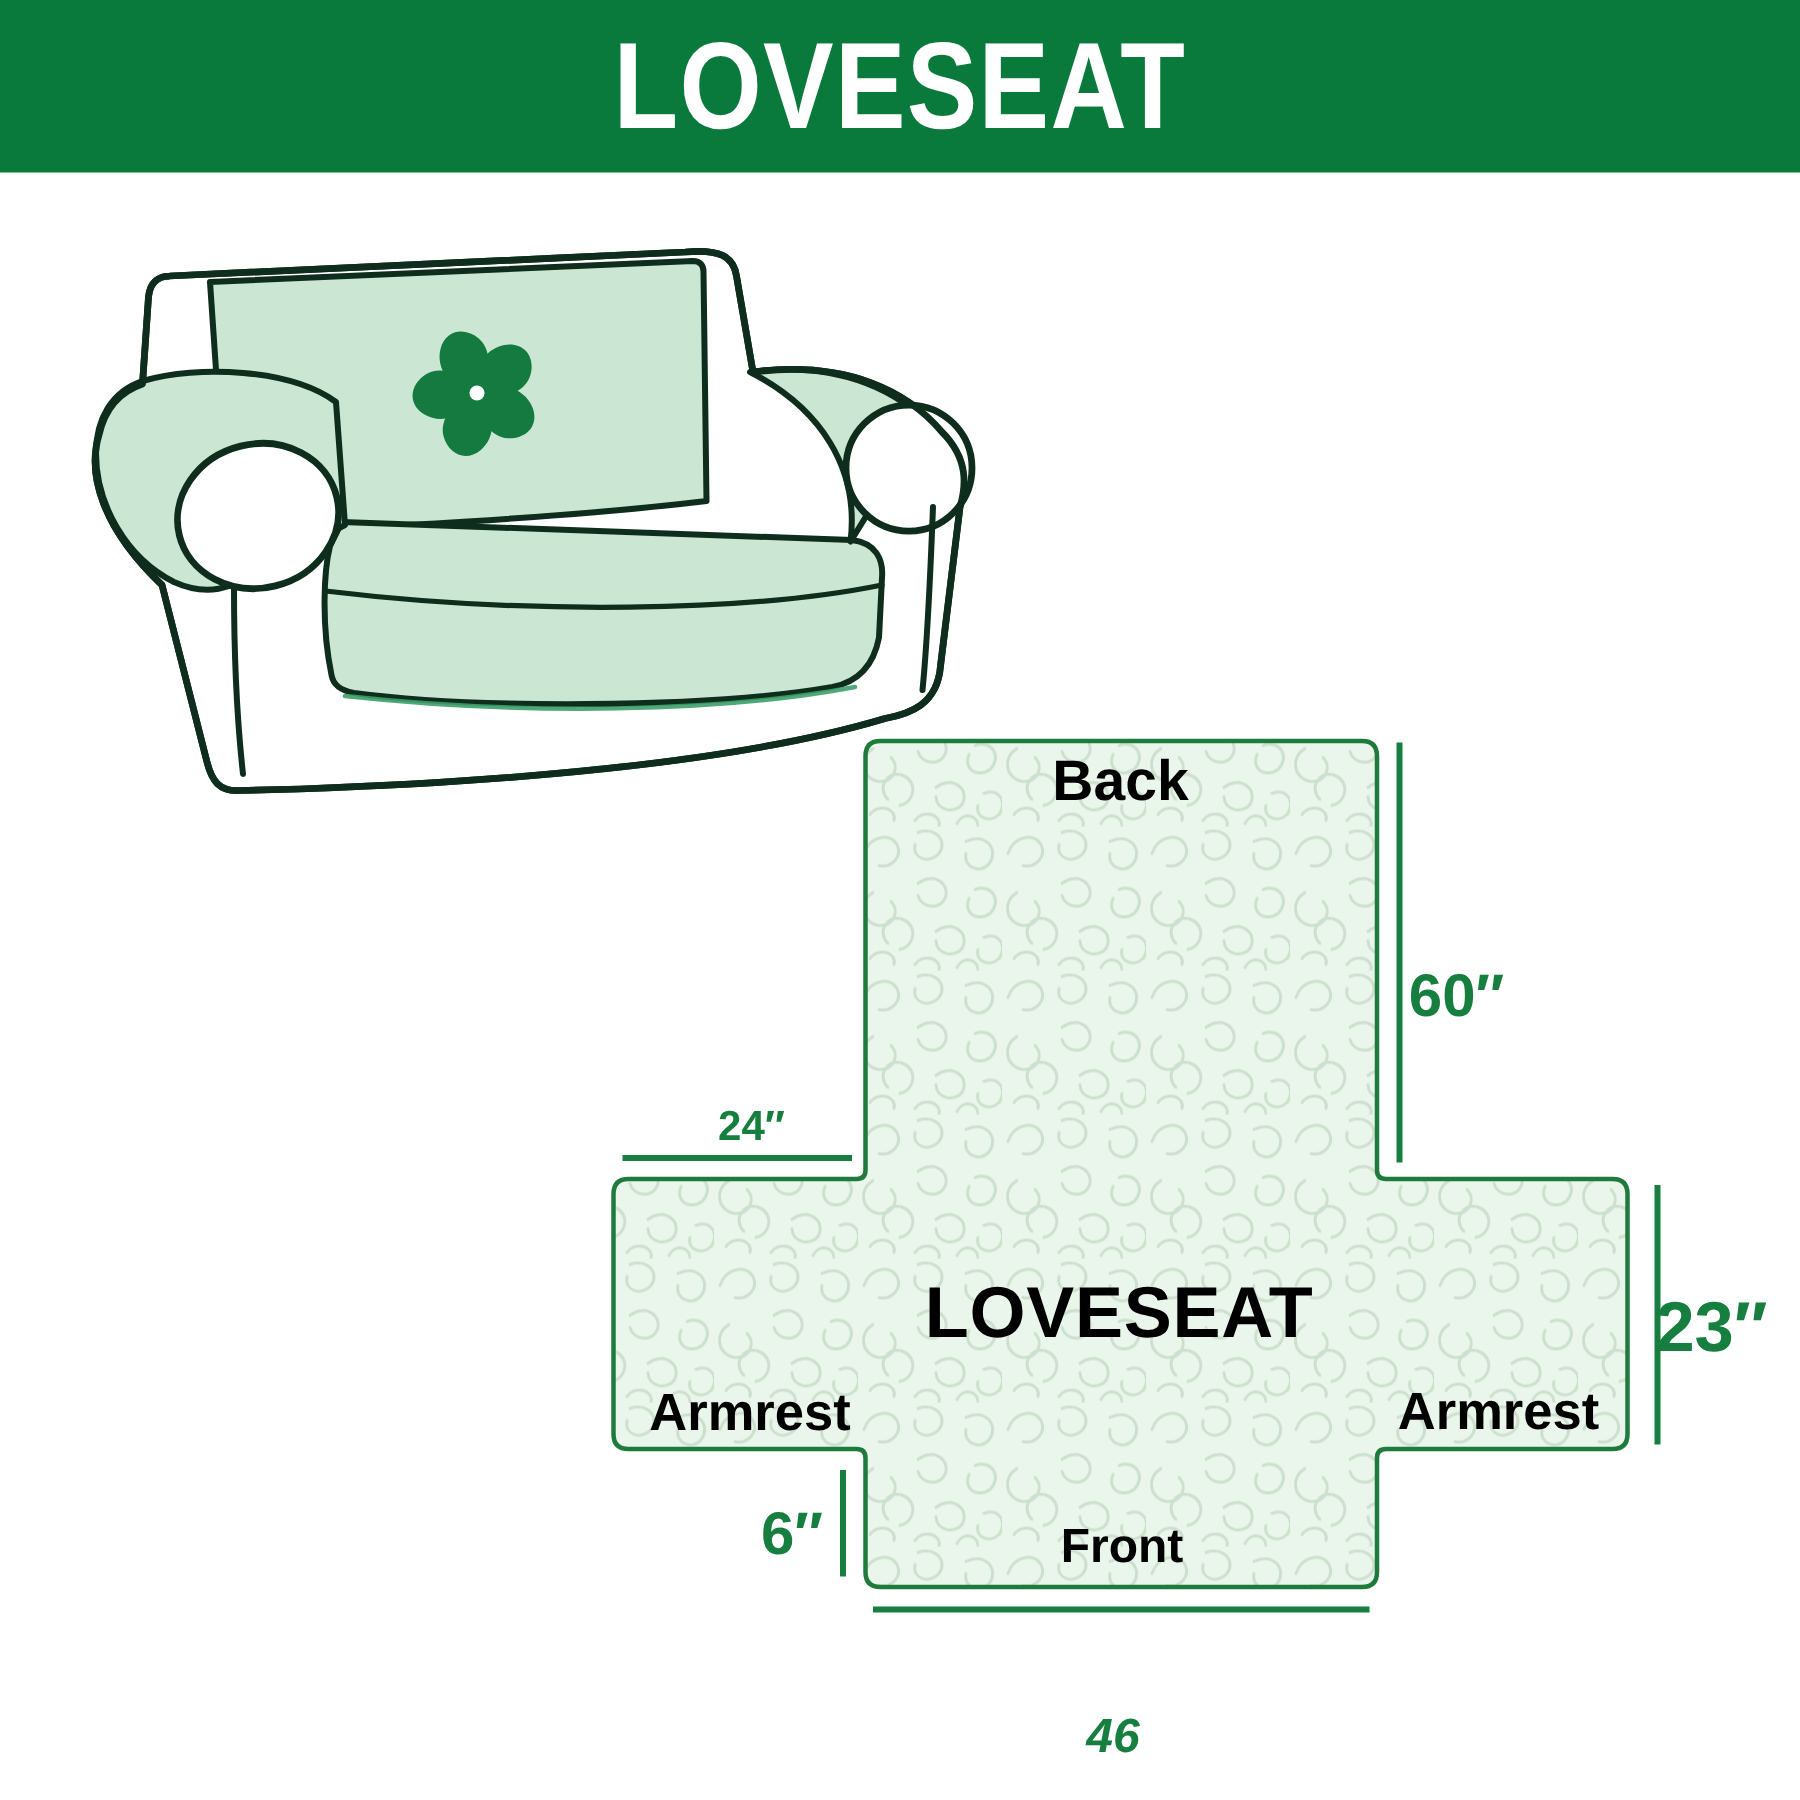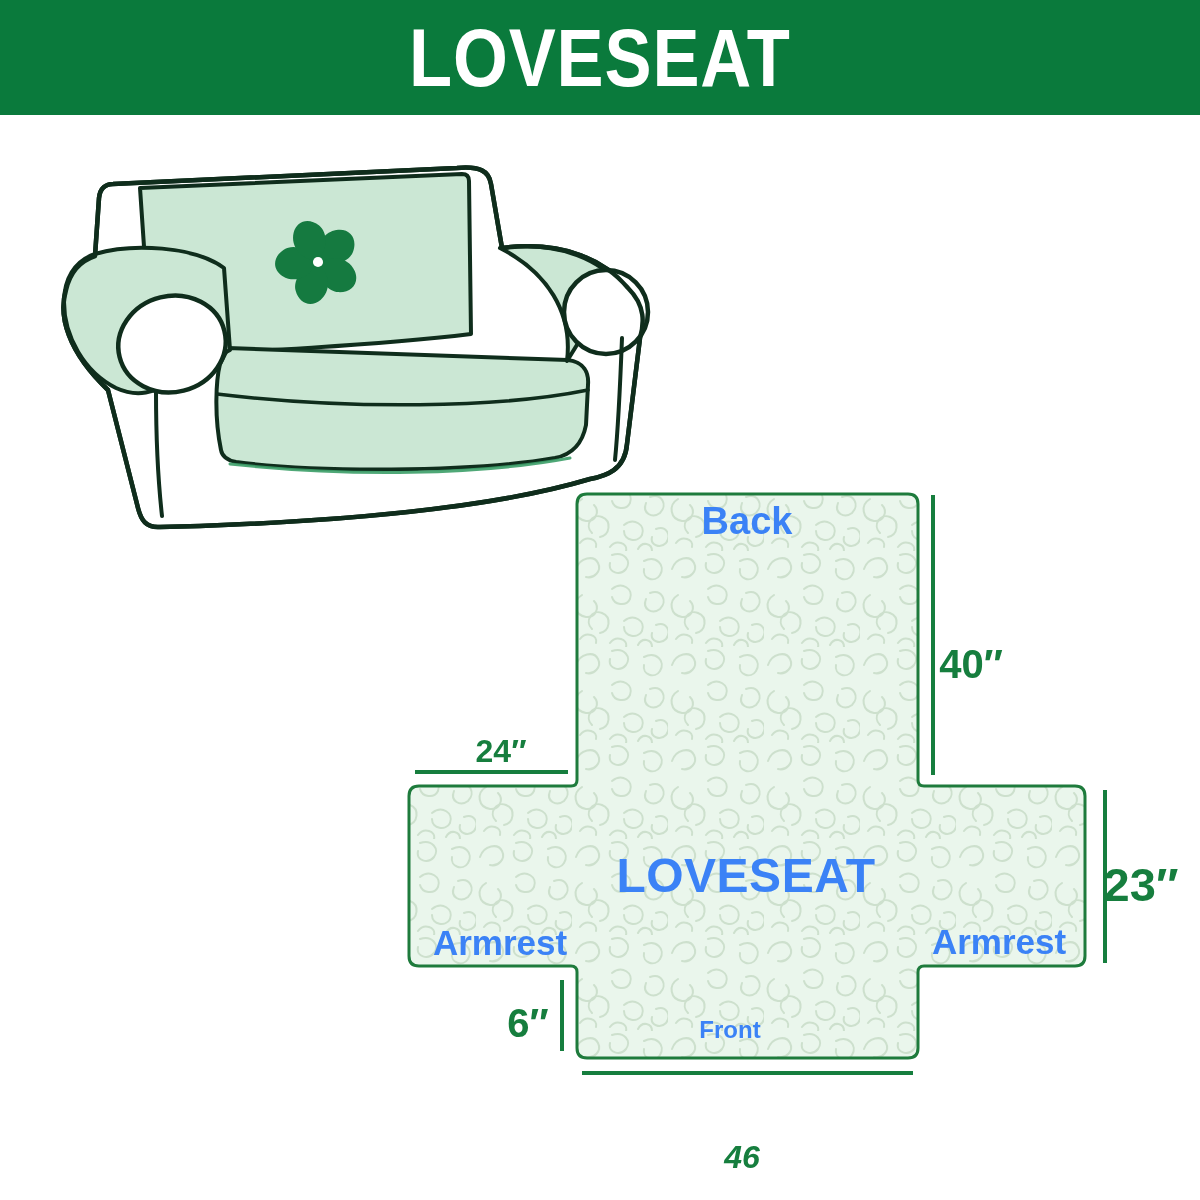--- a/index.html
+++ b/index.html
@@ -13,21 +13,21 @@
   }
   .header .title{
     color:#ffffff;font-weight:bold;font-size:82px;line-height:1;
     transform:scaleX(0.86);letter-spacing:1px;white-space:nowrap;
   }
   .art{position:absolute;}
   .lbl{
     position:absolute;font-weight:bold;color:#177b3d;white-space:nowrap;
     transform:translate(-50%,-50%);line-height:1;
   }
-  .sec{color:#3b82f6;}
+  .sec{color:#000000;}
   .dim{color:#167e3e;}
 </style>
 </head>
 <body>
 
 <div class="header">
   <span class="title">LOVESEAT</span>
 </div>
 
 <svg class="art" style="left:50px;top:140px;" width="650" height="430" viewBox="0 0 650 430">
@@ -114,19 +114,19 @@
     <line x1="725" y1="335" x2="725" y2="508"></line>
     <line x1="182" y1="525" x2="182" y2="596"></line>
     <line x1="202" y1="618" x2="533" y2="618"></line>
   </g>
 </svg>
 
 <div class="lbl sec" style="left:747px;top:521px;font-size:38px;">Back</div>
 <div class="lbl sec" style="left:746px;top:876px;font-size:48px;letter-spacing:0.5px;">LOVESEAT</div>
 <div class="lbl sec" style="left:500px;top:942px;font-size:35px;">Armrest</div>
 <div class="lbl sec" style="left:999px;top:941px;font-size:35px;">Armrest</div>
-<div class="lbl sec" style="left:730px;top:1030px;font-size:24px;">Front</div>
+<div class="lbl sec" style="left:748px;top:1030px;font-size:32px;">Front</div>
 
-<div class="lbl dim" style="left:971px;top:664px;font-size:40px;">40″</div>
-<div class="lbl dim" style="left:501px;top:751px;font-size:32px;">24″</div>
+<div class="lbl dim" style="left:971px;top:664px;font-size:40px;">60″</div>
+<div class="lbl dim" style="left:501px;top:751px;font-size:28px;">24″</div>
 <div class="lbl dim" style="left:1141px;top:884px;font-size:47px;">23″</div>
 <div class="lbl dim" style="left:528px;top:1023px;font-size:40px;">6″</div>
 <div class="lbl dim" style="left:742px;top:1157px;font-size:32px;font-style:italic;">46</div>
 
 </body></html>

